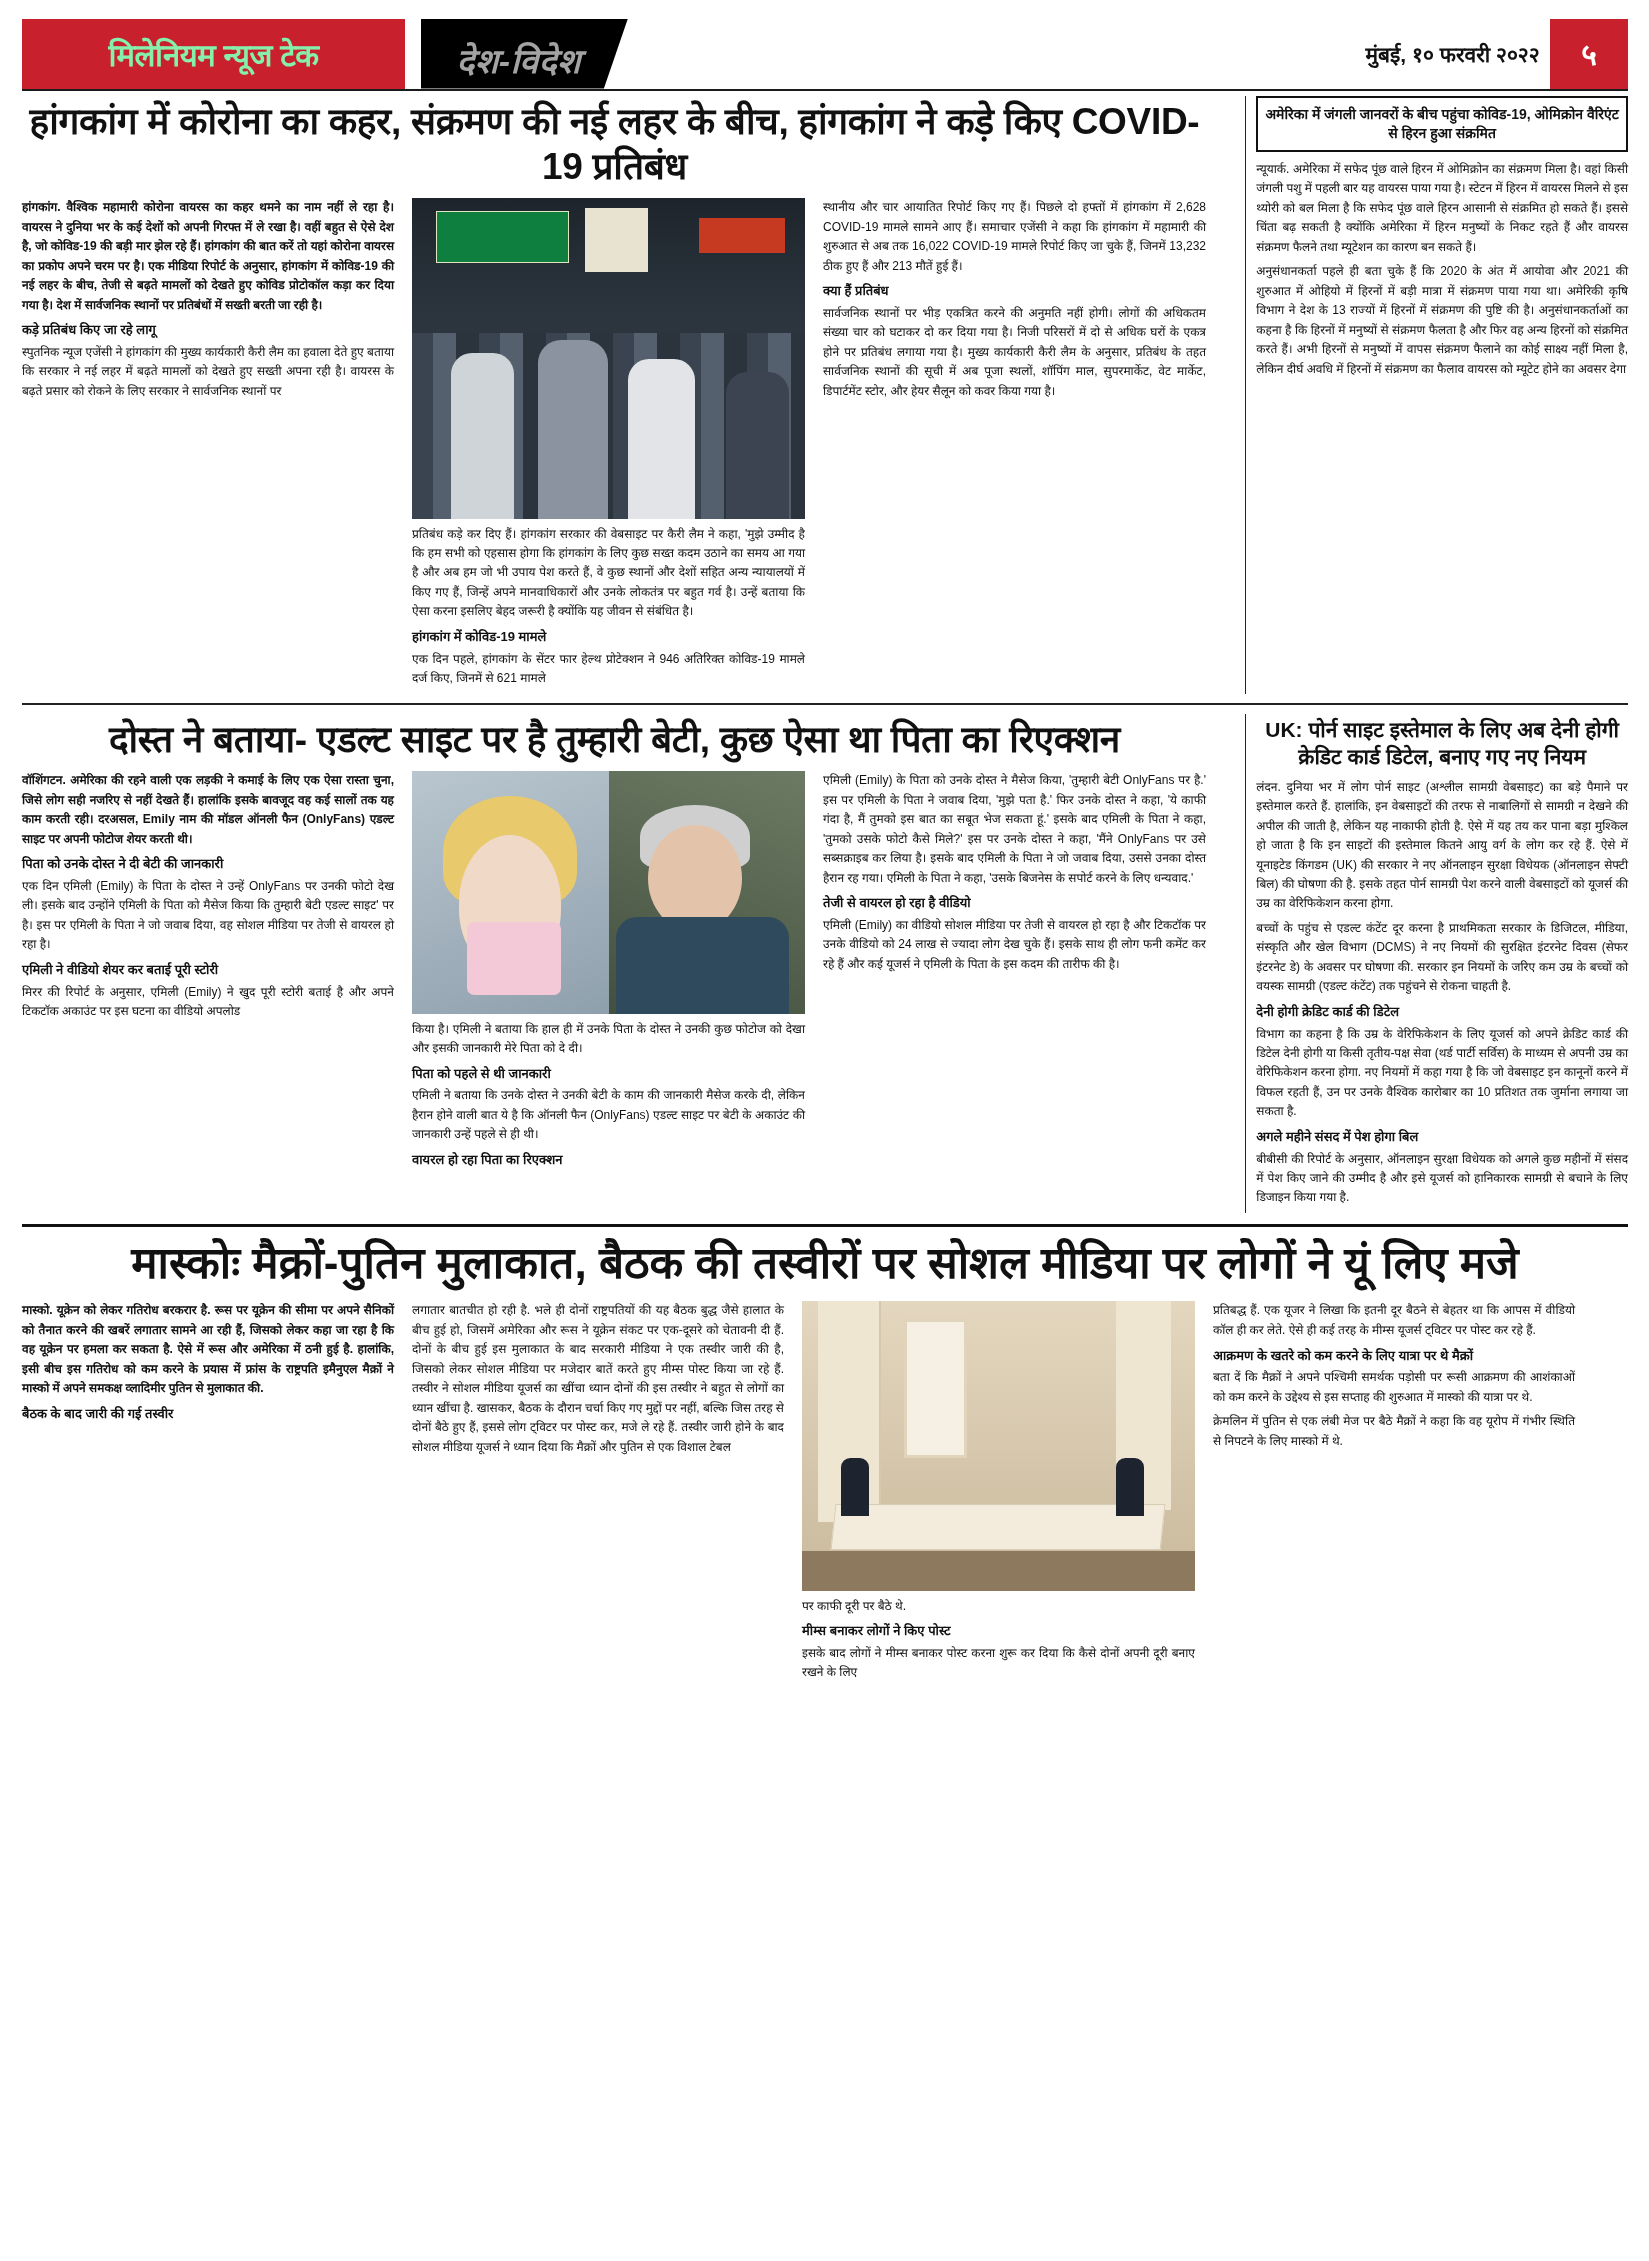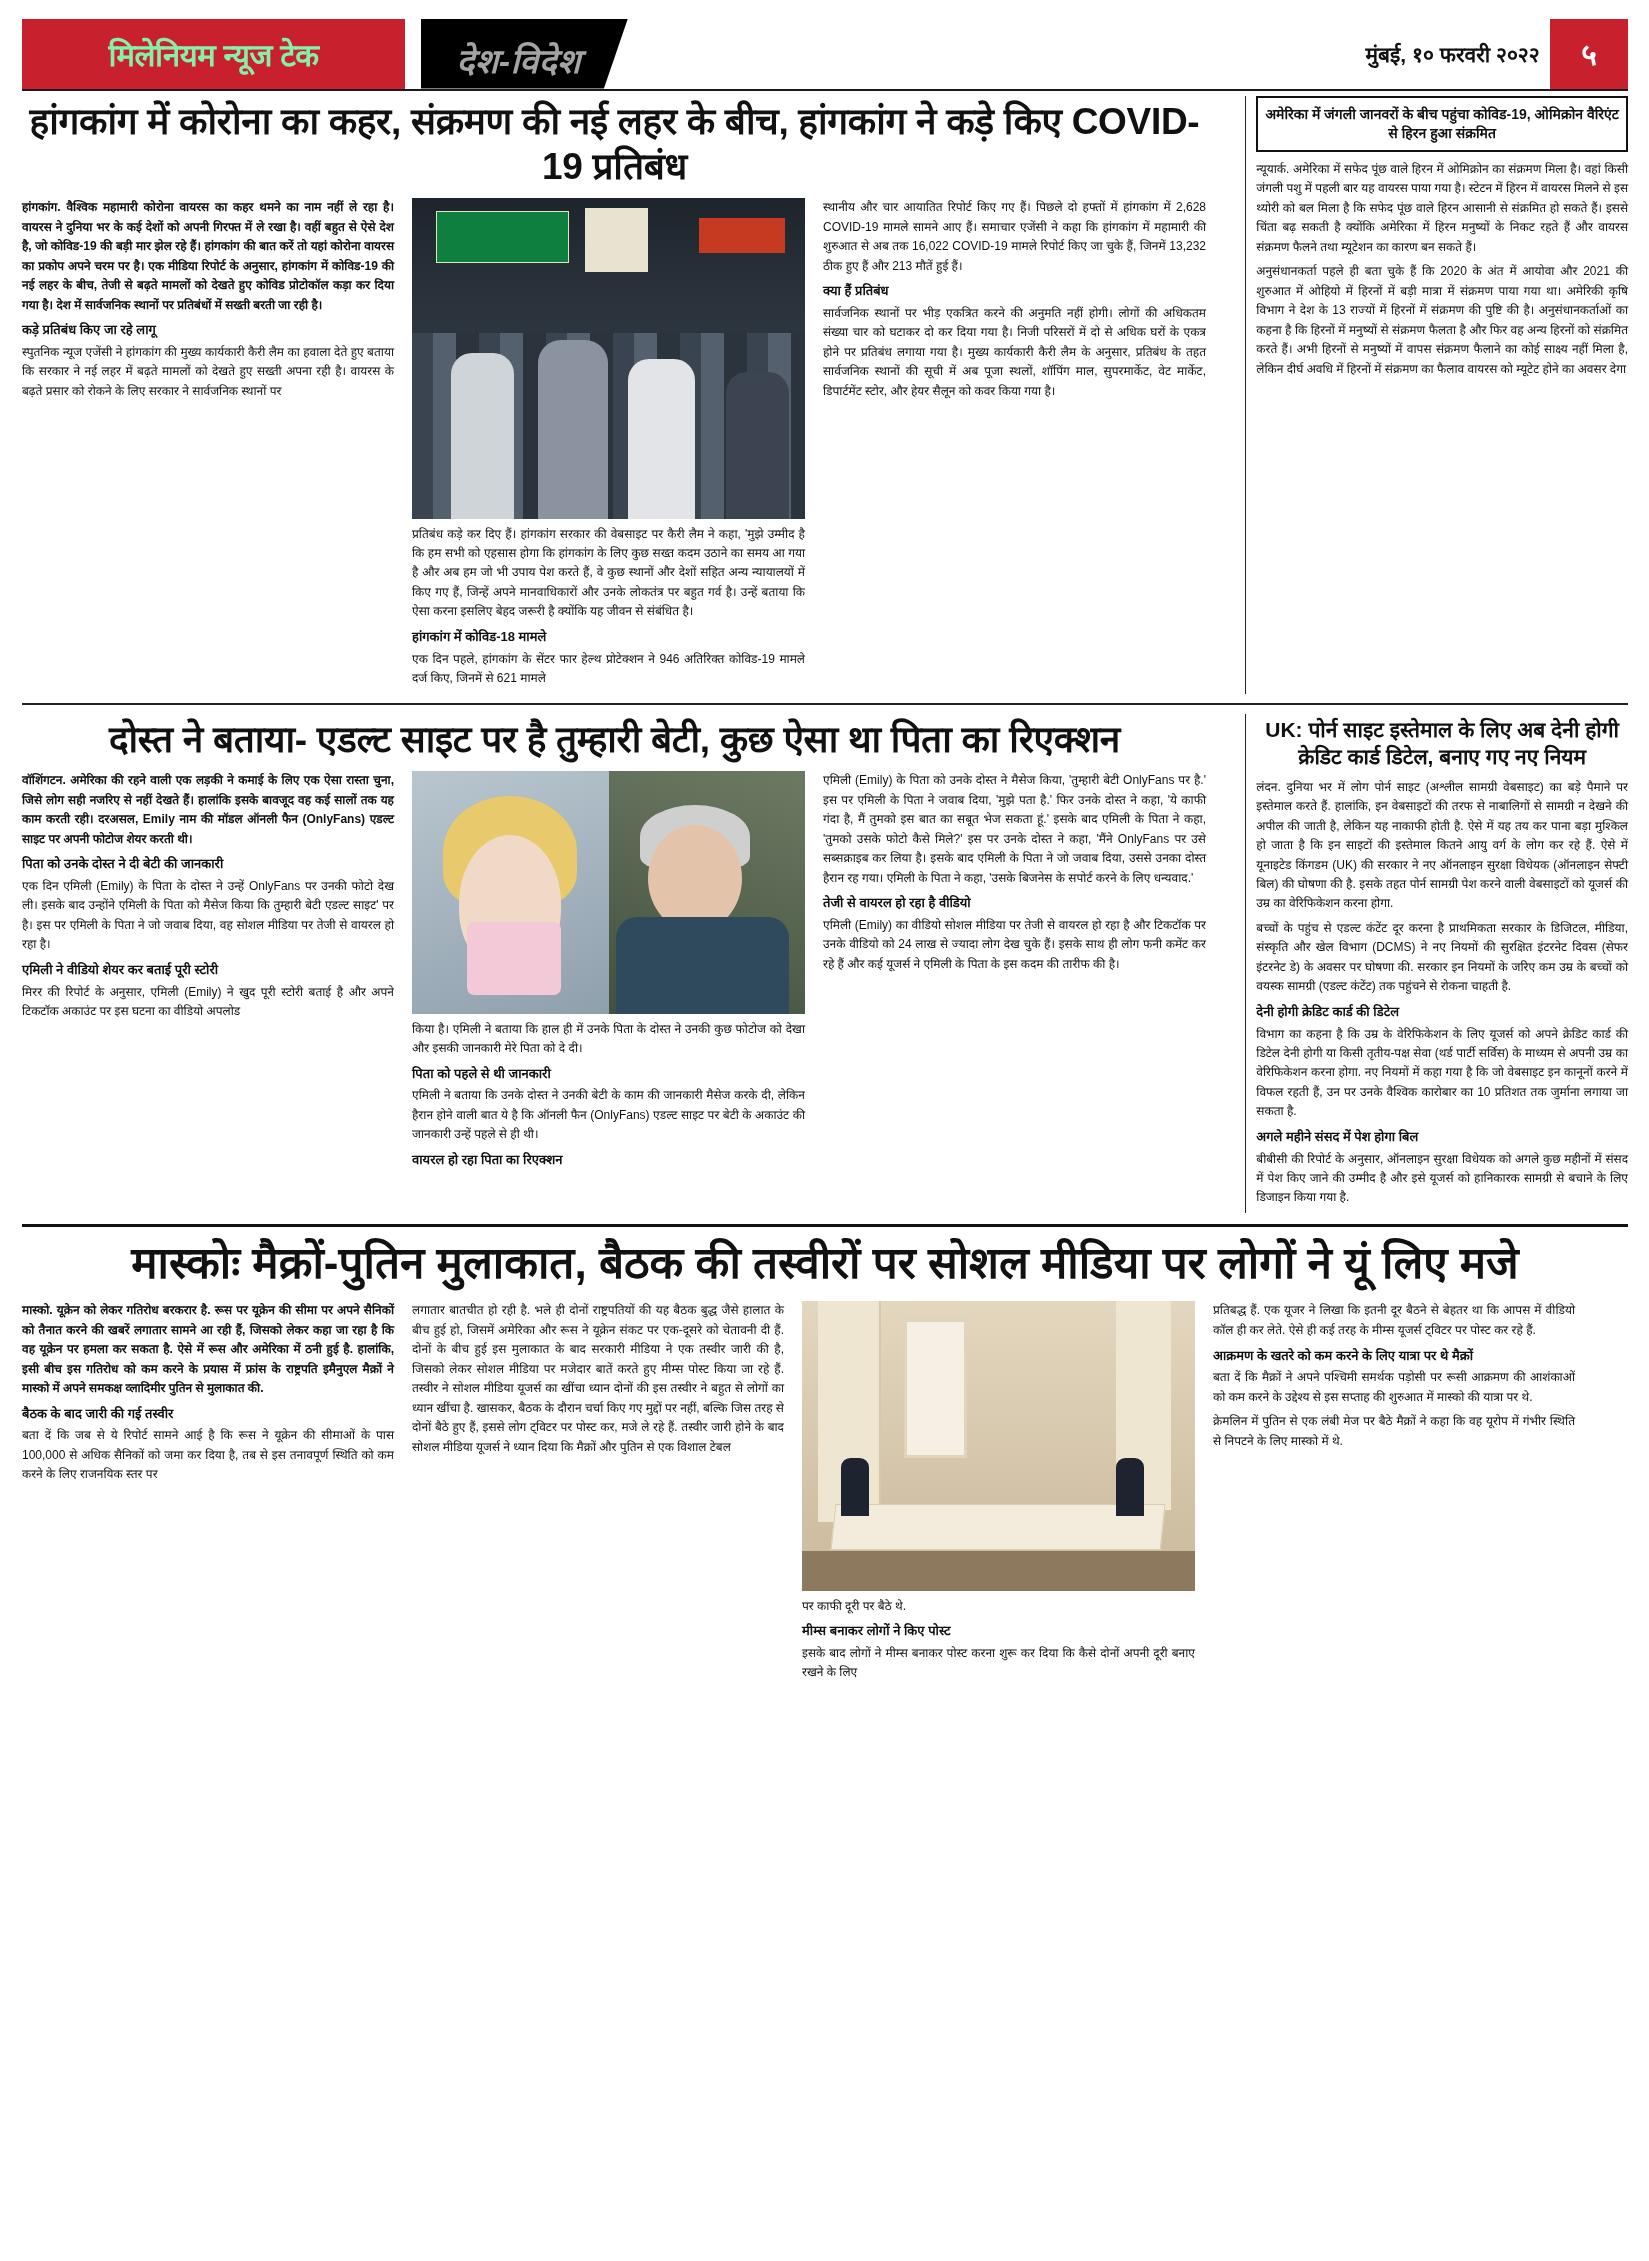--- a/index.html
+++ b/index.html
@@ -203,21 +203,21 @@
             <div class="sign2"></div>
             <div class="sign3"></div>
             <div class="crowd"></div>
             <div class="p1"></div>
             <div class="p2"></div>
             <div class="p3"></div>
             <div class="p4"></div>
           </div>
           <div class="colbox">
             <p>प्रतिबंध कड़े कर दिए हैं। हांगकांग सरकार की वेबसाइट पर कैरी लैम ने कहा, 'मुझे उम्मीद है कि हम सभी को एहसास होगा कि हांगकांग के लिए कुछ सख्त कदम उठाने का समय आ गया है और अब हम जो भी उपाय पेश करते हैं, वे कुछ स्थानों और देशों सहित अन्य न्यायालयों में किए गए हैं, जिन्हें अपने मानवाधिकारों और उनके लोकतंत्र पर बहुत गर्व है। उन्हें बताया कि ऐसा करना इसलिए बेहद जरूरी है क्योंकि यह जीवन से संबंधित है।</p>
-            <div class="sub">हांगकांग में कोविड-18 मामले</div>
+            <div class="sub">हांगकांग में कोविड-19 मामले</div>
             <p>एक दिन पहले, हांगकांग के सेंटर फार हेल्थ प्रोटेक्शन ने 946 अतिरिक्त कोविड-19 मामले दर्ज किए, जिनमें से 621 मामले</p>
           </div>
         </div>
 
         <div class="colbox" style="width:383px">
           <p>स्थानीय और चार आयातित रिपोर्ट किए गए हैं। पिछले दो हफ्तों में हांगकांग में 2,628 COVID-19 मामले सामने आए हैं। समाचार एजेंसी ने कहा कि हांगकांग में महामारी की शुरुआत से अब तक 16,022 COVID-19 मामले रिपोर्ट किए जा चुके हैं, जिनमें 13,232 ठीक हुए हैं और 213 मौतें हुई हैं।</p>
           <div class="sub">क्या हैं प्रतिबंध</div>
           <p>सार्वजनिक स्थानों पर भीड़ एकत्रित करने की अनुमति नहीं होगी। लोगों की अधिकतम संख्या चार को घटाकर दो कर दिया गया है। निजी परिसरों में दो से अधिक घरों के एकत्र होने पर प्रतिबंध लगाया गया है। मुख्य कार्यकारी कैरी लैम के अनुसार, प्रतिबंध के तहत सार्वजनिक स्थानों की सूची में अब पूजा स्थलों, शॉपिंग माल, सुपरमार्केट, वेट मार्केट, डिपार्टमेंट स्टोर, और हेयर सैलून को कवर किया गया है।</p>
         </div>
 
@@ -294,21 +294,20 @@
 
   <div class="hsep-thick"></div>
 
   <div>
     <div class="headline-xl">मास्कोः मैक्रों-पुतिन मुलाकात, बैठक की तस्वीरों पर सोशल मीडिया पर लोगों ने यूं लिए मजे</div>
     <div class="cols3">
 
       <div class="colbox" style="width:372px">
         <p class="lead">मास्को. यूक्रेन को लेकर गतिरोध बरकरार है. रूस पर यूक्रेन की सीमा पर अपने सैनिकों को तैनात करने की खबरें लगातार सामने आ रही हैं, जिसको लेकर कहा जा रहा है कि वह यूक्रेन पर हमला कर सकता है. ऐसे में रूस और अमेरिका में ठनी हुई है. हालांकि, इसी बीच इस गतिरोध को कम करने के प्रयास में फ्रांस के राष्ट्रपति इमैनुएल मैक्रों ने मास्को में अपने समकक्ष व्लादिमीर पुतिन से मुलाकात की.</p>
         <div class="sub">बैठक के बाद जारी की गई तस्वीर</div>
-        <p>बता दें कि जब से ये रिपोर्ट सामने आई है कि रूस ने यूक्रेन की सीमाओं के पास 100,000 से अधिक सैनिकों को जमा कर दिया है, तब से इस तनावपूर्ण स्थिति को कम करने के लिए राजनयिक स्तर पर</p>
       </div>
 
       <div class="colbox" style="width:372px">
         <p>लगातार बातचीत हो रही है. भले ही दोनों राष्ट्रपतियों की यह बैठक बुद्ध जैसे हालात के बीच हुई हो, जिसमें अमेरिका और रूस ने यूक्रेन संकट पर एक-दूसरे को चेतावनी दी हैं. दोनों के बीच हुई इस मुलाकात के बाद सरकारी मीडिया ने एक तस्वीर जारी की है, जिसको लेकर सोशल मीडिया पर मजेदार बातें करते हुए मीम्स पोस्ट किया जा रहे हैं. तस्वीर ने सोशल मीडिया यूजर्स का खींचा ध्यान दोनों की इस तस्वीर ने बहुत से लोगों का ध्यान खींचा है. खासकर, बैठक के दौरान चर्चा किए गए मुद्दों पर नहीं, बल्कि जिस तरह से दोनों बैठे हुए हैं, इससे लोग ट्विटर पर पोस्ट कर, मजे ले रहे हैं. तस्वीर जारी होने के बाद सोशल मीडिया यूजर्स ने ध्यान दिया कि मैक्रों और पुतिन से एक विशाल टेबल</p>
       </div>
 
       <div style="width:393px">
         <div class="photo ph-putin">
           <div class="wall"></div>
           <div class="curtainL"></div>

